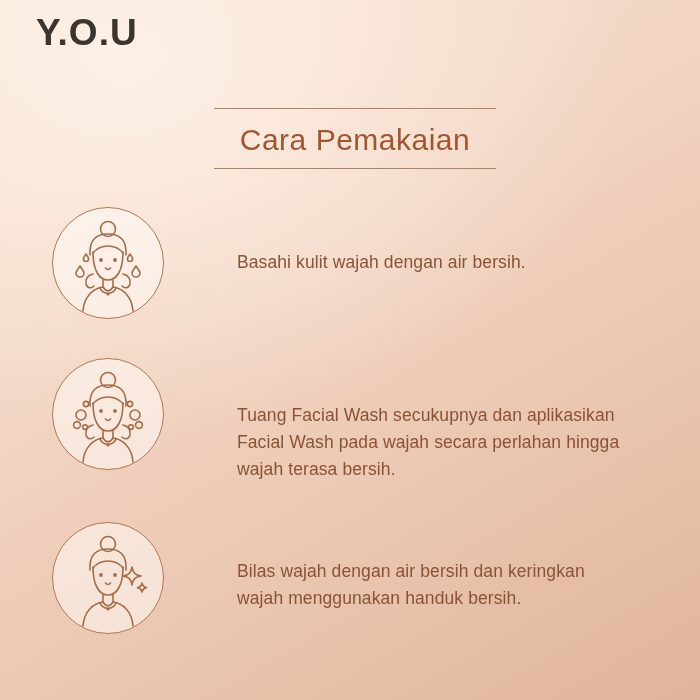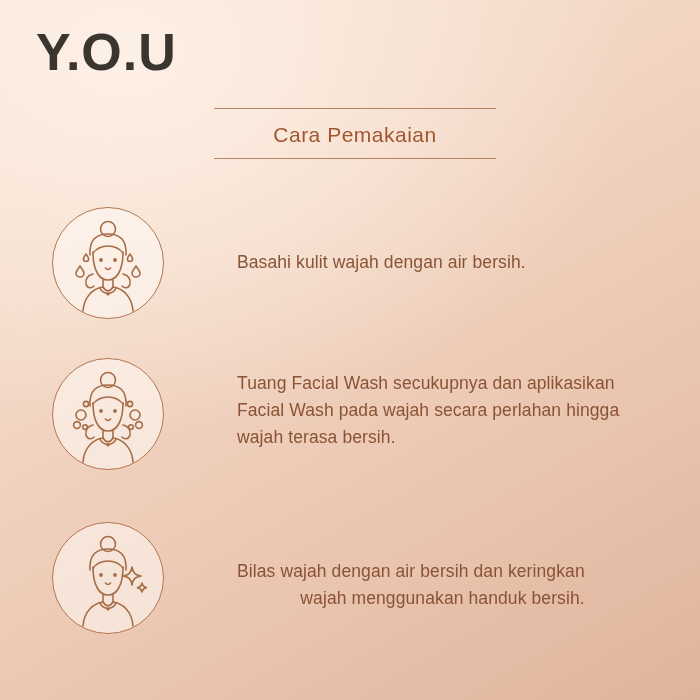--- a/index.html
+++ b/index.html
@@ -19,23 +19,23 @@
     background:
       radial-gradient(ellipse 120% 90% at 18% 8%, #fdf0e6 0%, rgba(253,240,230,0) 60%),
       linear-gradient(150deg, #f8e3d2 0%, #f3d8c6 32%, #ecc9b4 62%, #e0b49c 100%);
     overflow: hidden;
   }
 
   
   #logo {
     position: absolute;
     left: 36px;
-    top: 26px;
+    top: 14px;
     font-family: "Liberation Sans", sans-serif;
-    font-size: 52px;
+    font-size: 37px;
     font-weight: bold;
     letter-spacing: 1px;
     color: #3b3530;
     line-height: 1;
     user-select: none;
   }
 
   
   #title-block {
     position: absolute;
@@ -45,40 +45,40 @@
     text-align: center;
   }
   .rule {
     width: 282px;
     height: 1px;
     background: #a8714f;
     margin: 0 auto;
     opacity: .85;
   }
   #title {
-    font-size: 21px;
+    font-size: 30px;
     color: #a2562f;
     letter-spacing: .5px;
     padding: 14px 0 12px;
     line-height: 1.1;
     font-weight: normal;
   }
 
   
   .step {
     position: absolute;
     left: 52px;
     width: 600px;
     display: flex;
     align-items: flex-start;
     gap: 37px;
   }
   #step-0 { top: 207px; }
   #step-1 { top: 358px; }
-  #step-2 { top: 522px; text-align: right; }
+  #step-2 { top: 522px; }
 
   .icon-circle {
     flex: 0 0 auto;
     width: 112px;
     height: 112px;
     border-radius: 50%;
     border: 1.5px solid #b4764f;
     background: rgba(255,250,246,0.55);
     box-sizing: border-box;
     overflow: hidden;
@@ -89,21 +89,21 @@
   .step-text {
     margin-left: 36px;
     margin-top: 42px;
     font-size: 17.5px;
     line-height: 1.55;
     color: #8a5336;
     max-width: 450px;
     white-space: pre-line;
     letter-spacing: .1px;
   }
-  #step-1 .step-text { margin-top: 12px; }
+  #step-1 .step-text { margin-top: 44px; }
   #step-2 .step-text { margin-top: 36px; }
 </style>
 </head>
 <body>
 
 <div id="page">
 
   <div id="logo">Y.O.U</div>
 
   <div id="title-block">

